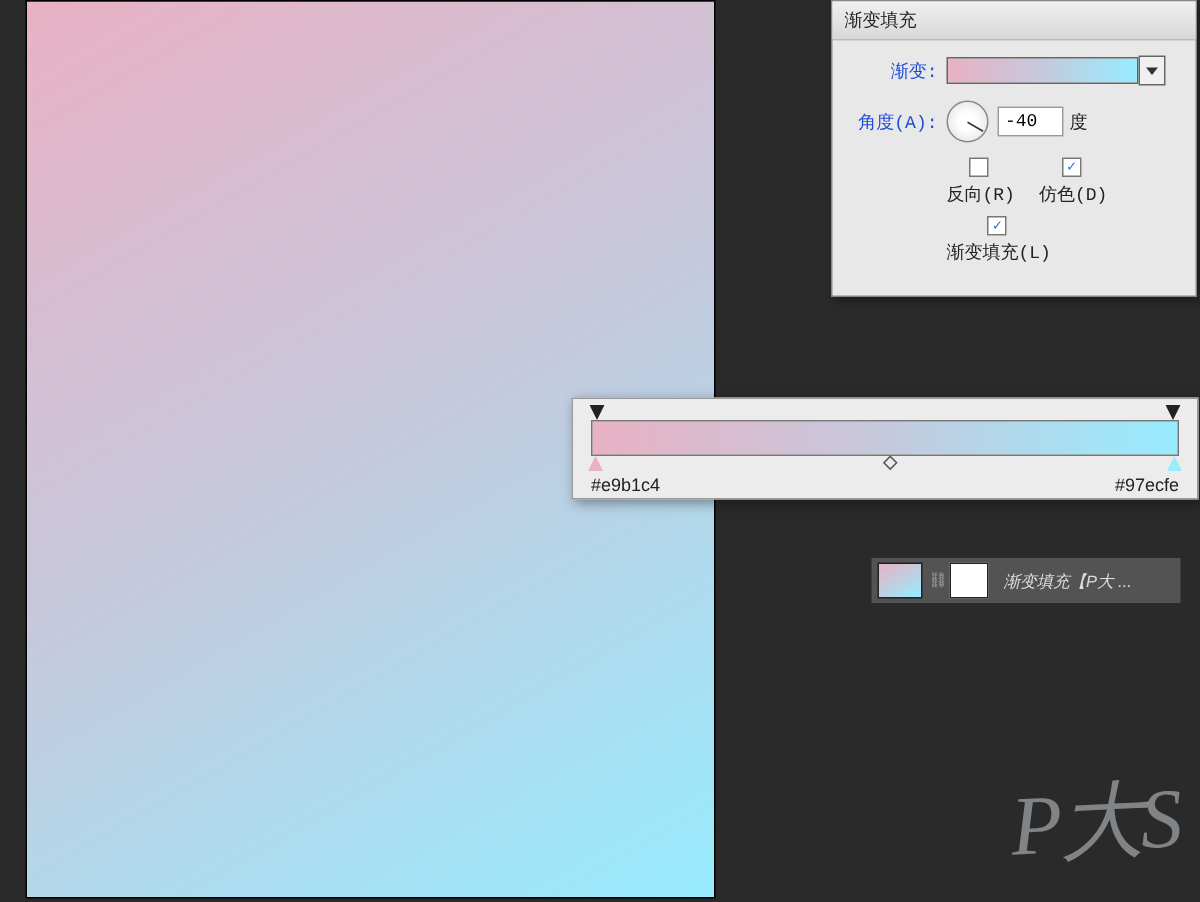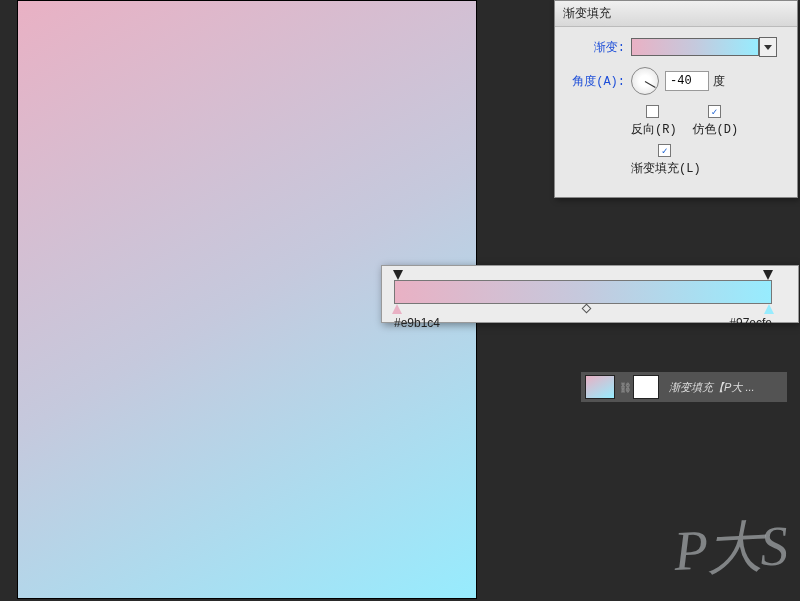--- a/index.html
+++ b/index.html
@@ -146,25 +146,25 @@
       color: #2a6bd4;
     }
     .chk-label { color: #222; }
     .chk-wrap { display: flex; align-items: center; gap: 3px; cursor: pointer; flex-direction: column; }
 
     .gradient-editor {
       position: absolute;
       left: 381px;
       top: 265px;
       width: 418px;
-      height: 58px;
+      height: 68px;
       background: #ececec;
       border: 1px solid #999;
       box-shadow: 2px 2px 8px rgba(0,0,0,0.4);
-      padding: 8px 26px 4px 12px;
+      padding: 8px 12px 4px 12px;
     }
     .ge-bar {
       height: 24px;
       background: linear-gradient(to right, #e9b1c4 0%, #c5c9dd 50%, #97ecfe 100%);
       border: 1px solid #777;
       position: relative;
       margin-top: 6px;
     }
     .stop-top {
       position: absolute;

